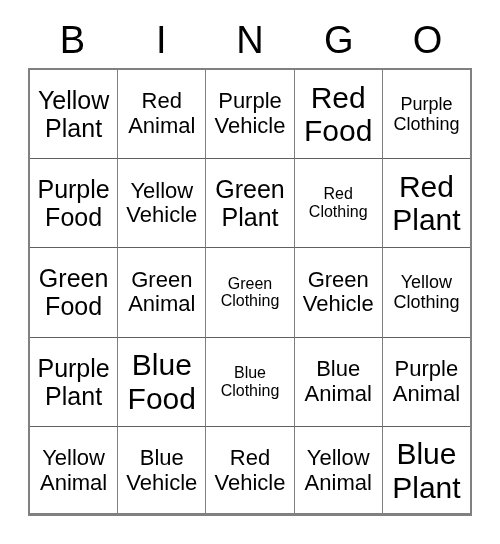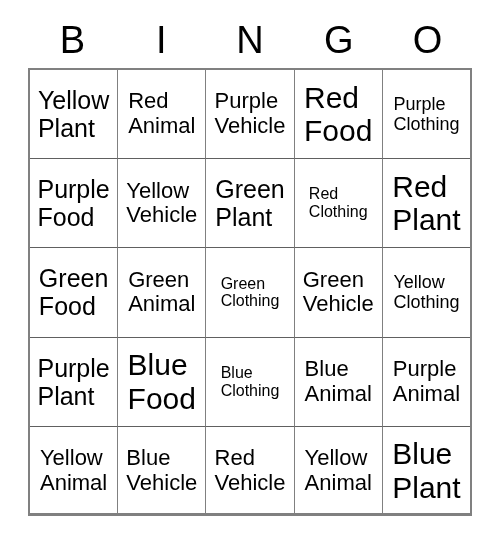--- a/index.html
+++ b/index.html
@@ -53,21 +53,21 @@
     height: 88px;
   }
   .cell {
     flex: 1 1 0;
     border-right: 1.5px solid #808080;
     border-bottom: 1.5px solid #606060;
     box-sizing: border-box;
     display: flex;
     align-items: center;
     justify-content: center;
-    text-align: left;
+    text-align: center;
     overflow: hidden;
     padding: 0 2px;
   }
   .grid-row:last-child .cell {
     border-bottom: none;
   }
   .cell:last-child {
     border-right: none;
   }
   .cell-text {

